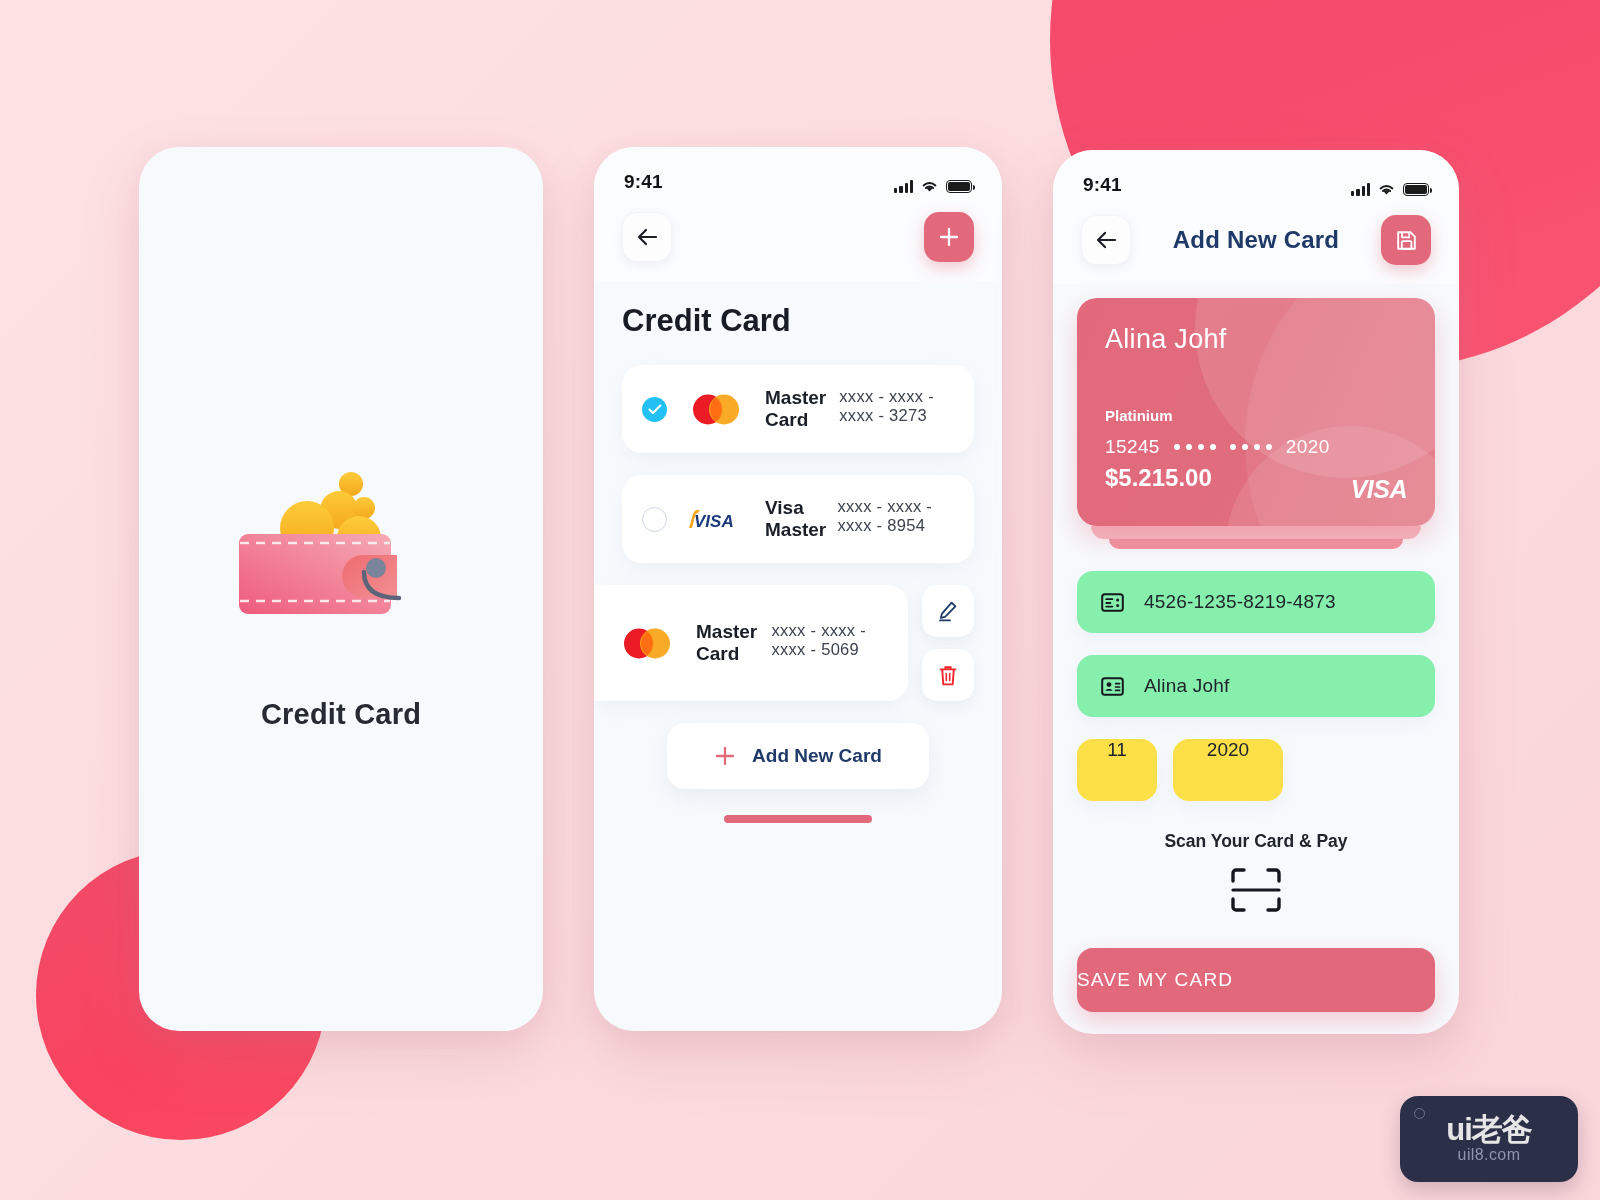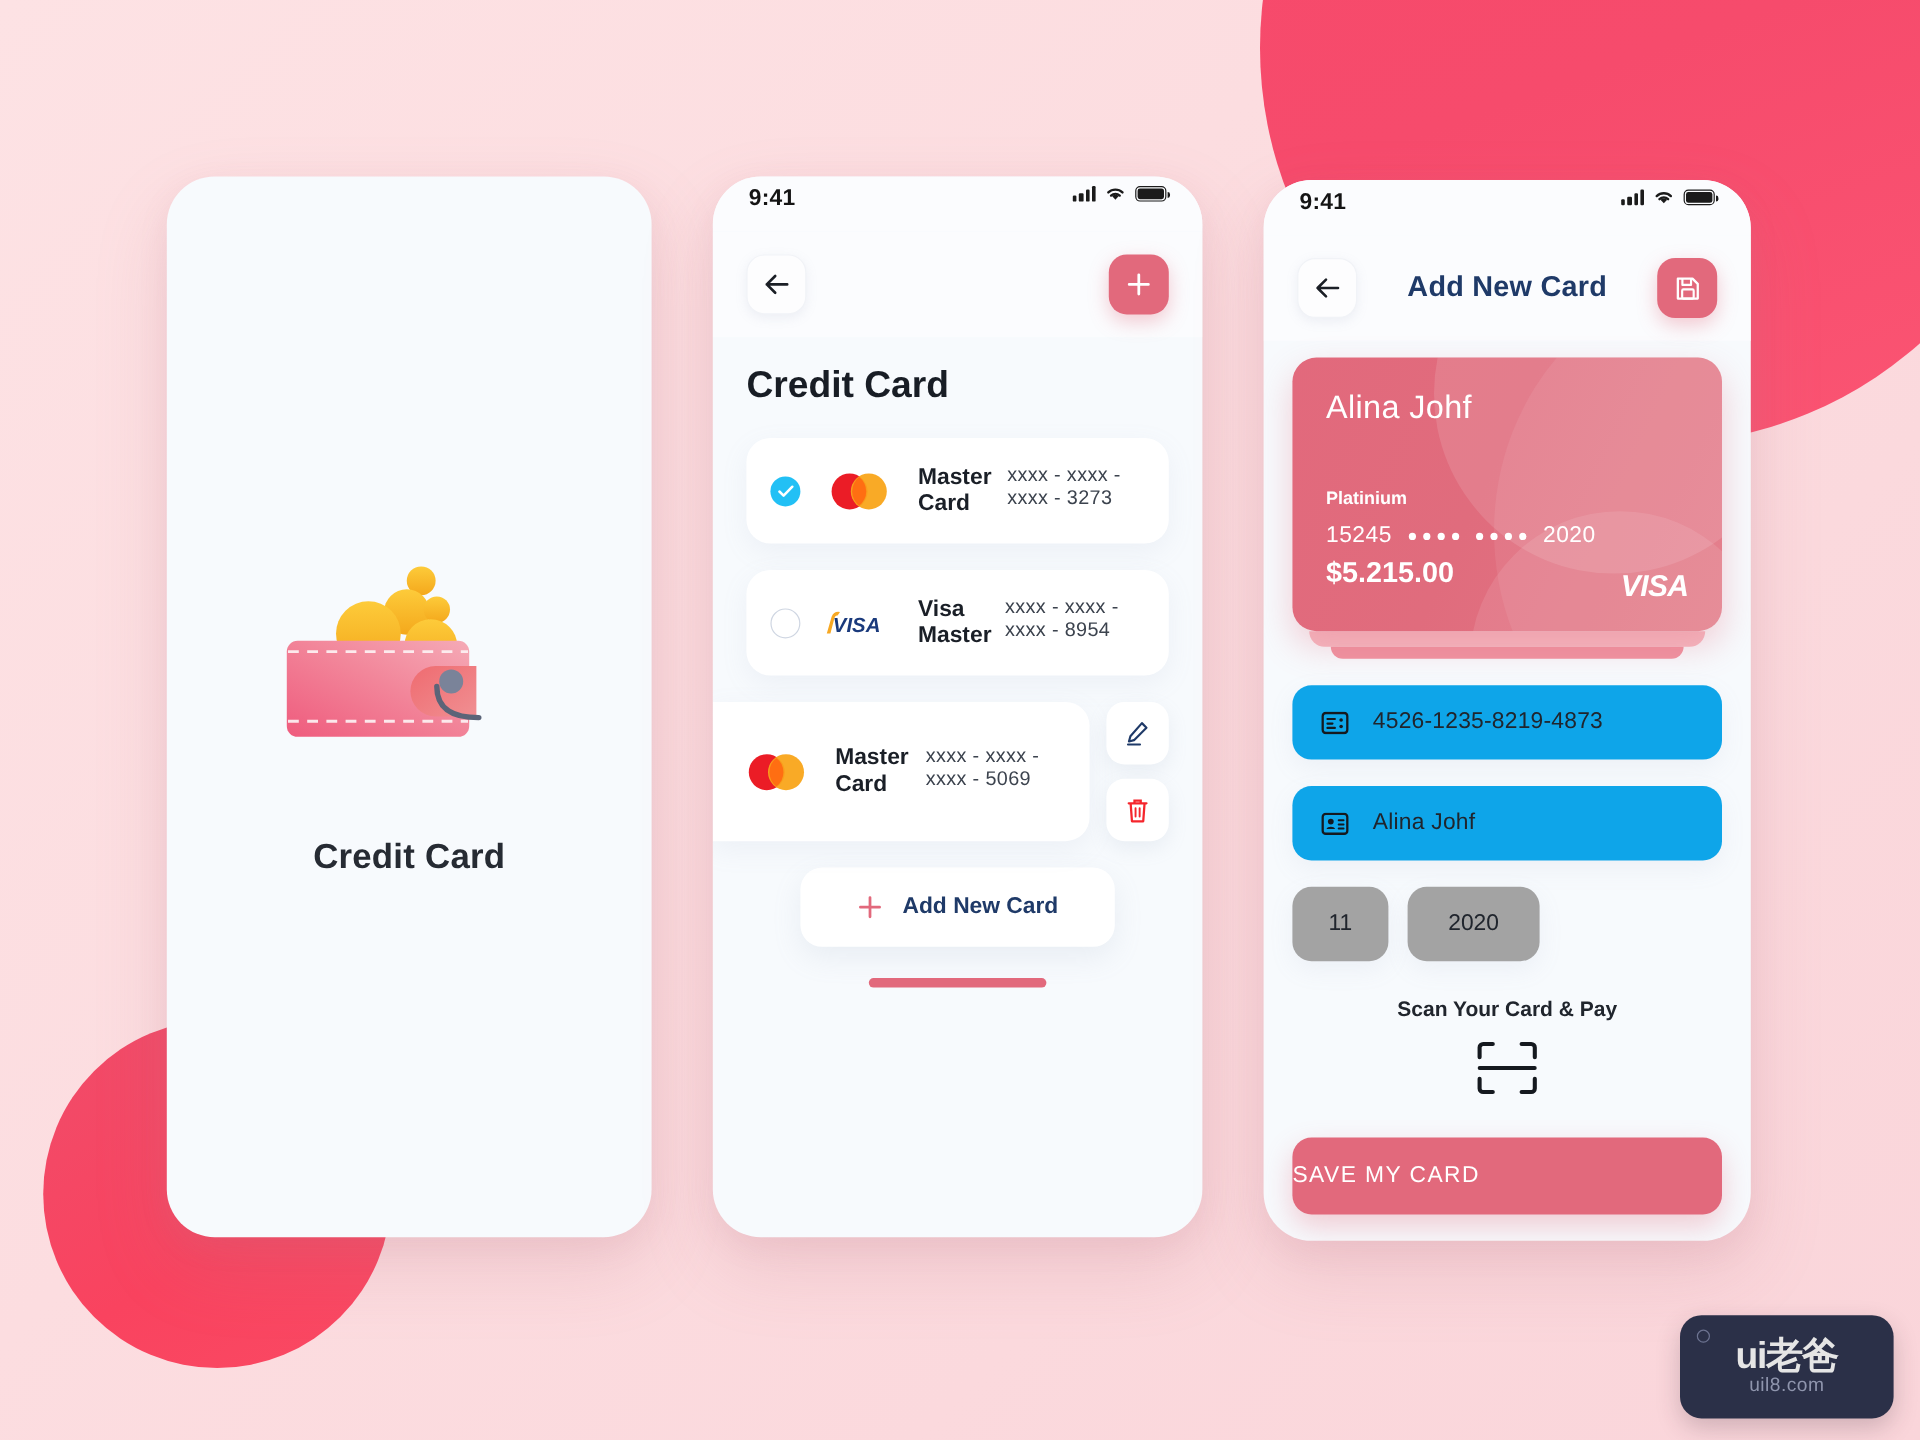--- a/index.html
+++ b/index.html
@@ -34,21 +34,21 @@
     overflow: hidden;
     box-shadow: 0 26px 60px rgba(190,120,135,0.20), 0 8px 24px rgba(190,120,135,0.10);
   }
   #phone-onboarding { left: 139px; top: 147px; width: 404px; height: 884px; }
   #phone-card-list  { left: 594px; top: 147px; width: 408px; height: 884px; }
   #phone-add-card   { left: 1053px; top: 150px; width: 406px; height: 884px; }
 
   
   .status-bar {
     height: 46px;
-    display: flex; align-items: flex-start; justify-content: space-between;
+    display: flex; align-items: flex-end; justify-content: space-between;
     padding: 8px 30px 0 30px;
     background: #fbfcfe;
   }
   .status-time { font-size: 19px; font-weight: bold; color: #141414; letter-spacing: .2px; }
   .status-icons { display: flex; align-items: center; gap: 8px; }
   .sig-bars { display: flex; align-items: flex-end; gap: 2px; height: 13px; }
   .sig-bars i { display: block; width: 3.2px; background: #1b1b1b; border-radius: 1px; }
   .sig-bars i:nth-child(1){height:5px;} .sig-bars i:nth-child(2){height:7.5px;}
   .sig-bars i:nth-child(3){height:10px;} .sig-bars i:nth-child(4){height:13px;}
   .battery {
@@ -165,31 +165,31 @@
   .cc-amount { font-size: 24px; font-weight:bold; position:relative; z-index:2; margin-top: 6px; }
   .cc-visa {
     position:absolute; right:28px; bottom:22px; z-index:3;
     font-size:25px; font-weight:bold; font-style:italic; letter-spacing:-.5px; color:#fff;
   }
   .stack-layer { margin: 0 auto; border-radius: 0 0 18px 18px; }
   #stack-1 { width: 92%; height: 13px; background:#f5b9c2; }
   #stack-2 { width: 82%; height: 10px; background:#ef93a1; }
 
   .field {
-    background:#0ea5e9; border-radius:16px; height:62px; margin-top: 22px;
+    background:#86efac; border-radius:16px; height:62px; margin-top: 22px;
     display:flex; align-items:center; gap:20px; padding: 0 24px;
     box-shadow: 0 7px 20px rgba(150,160,185,.10);
     cursor:text;
     text-align:center;
   }
   .field-value { font-size: 19px; color:#20252d; letter-spacing:.2px; }
   .triple-row { display:flex; gap:16px; margin-top: 22px; }
   .mini-field {
-    background:#a3a3a3; border-radius:16px; height:62px;
-    display:flex; align-items:center; justify-content:center;
+    background:#fde047; border-radius:16px; height:62px;
+    display:flex; align-items:flex-start; justify-content:center;
     box-shadow: 0 7px 20px rgba(150,160,185,.10); cursor:text;
   }
   #field-month { width: 80px; }
   #field-year  { width: 110px; }
   #field-cvv   { flex: 1; }
   .mini-value { font-size: 19px; color:#20252d; }
 
   .scan-label {
     text-align:center; font-size:17.5px; font-weight:bold;
     color:#20252d; margin-top: 30px;

